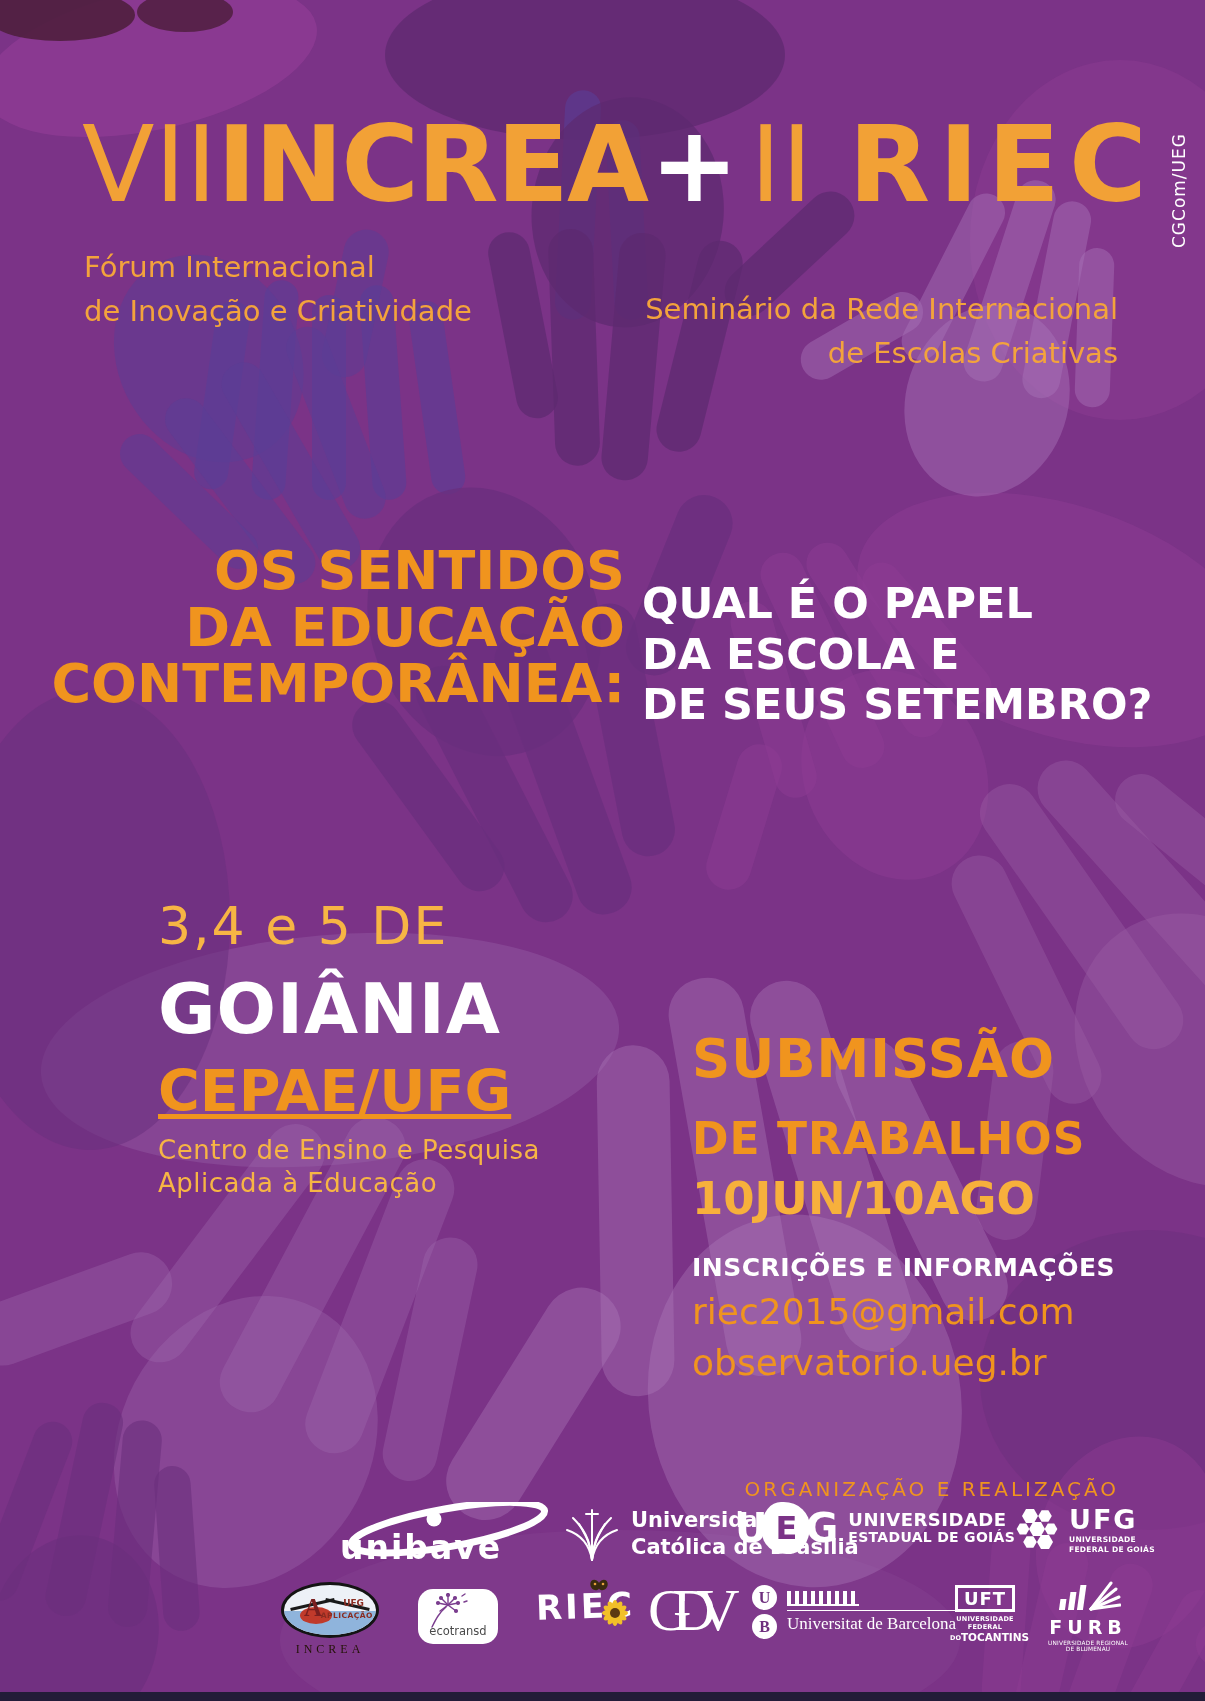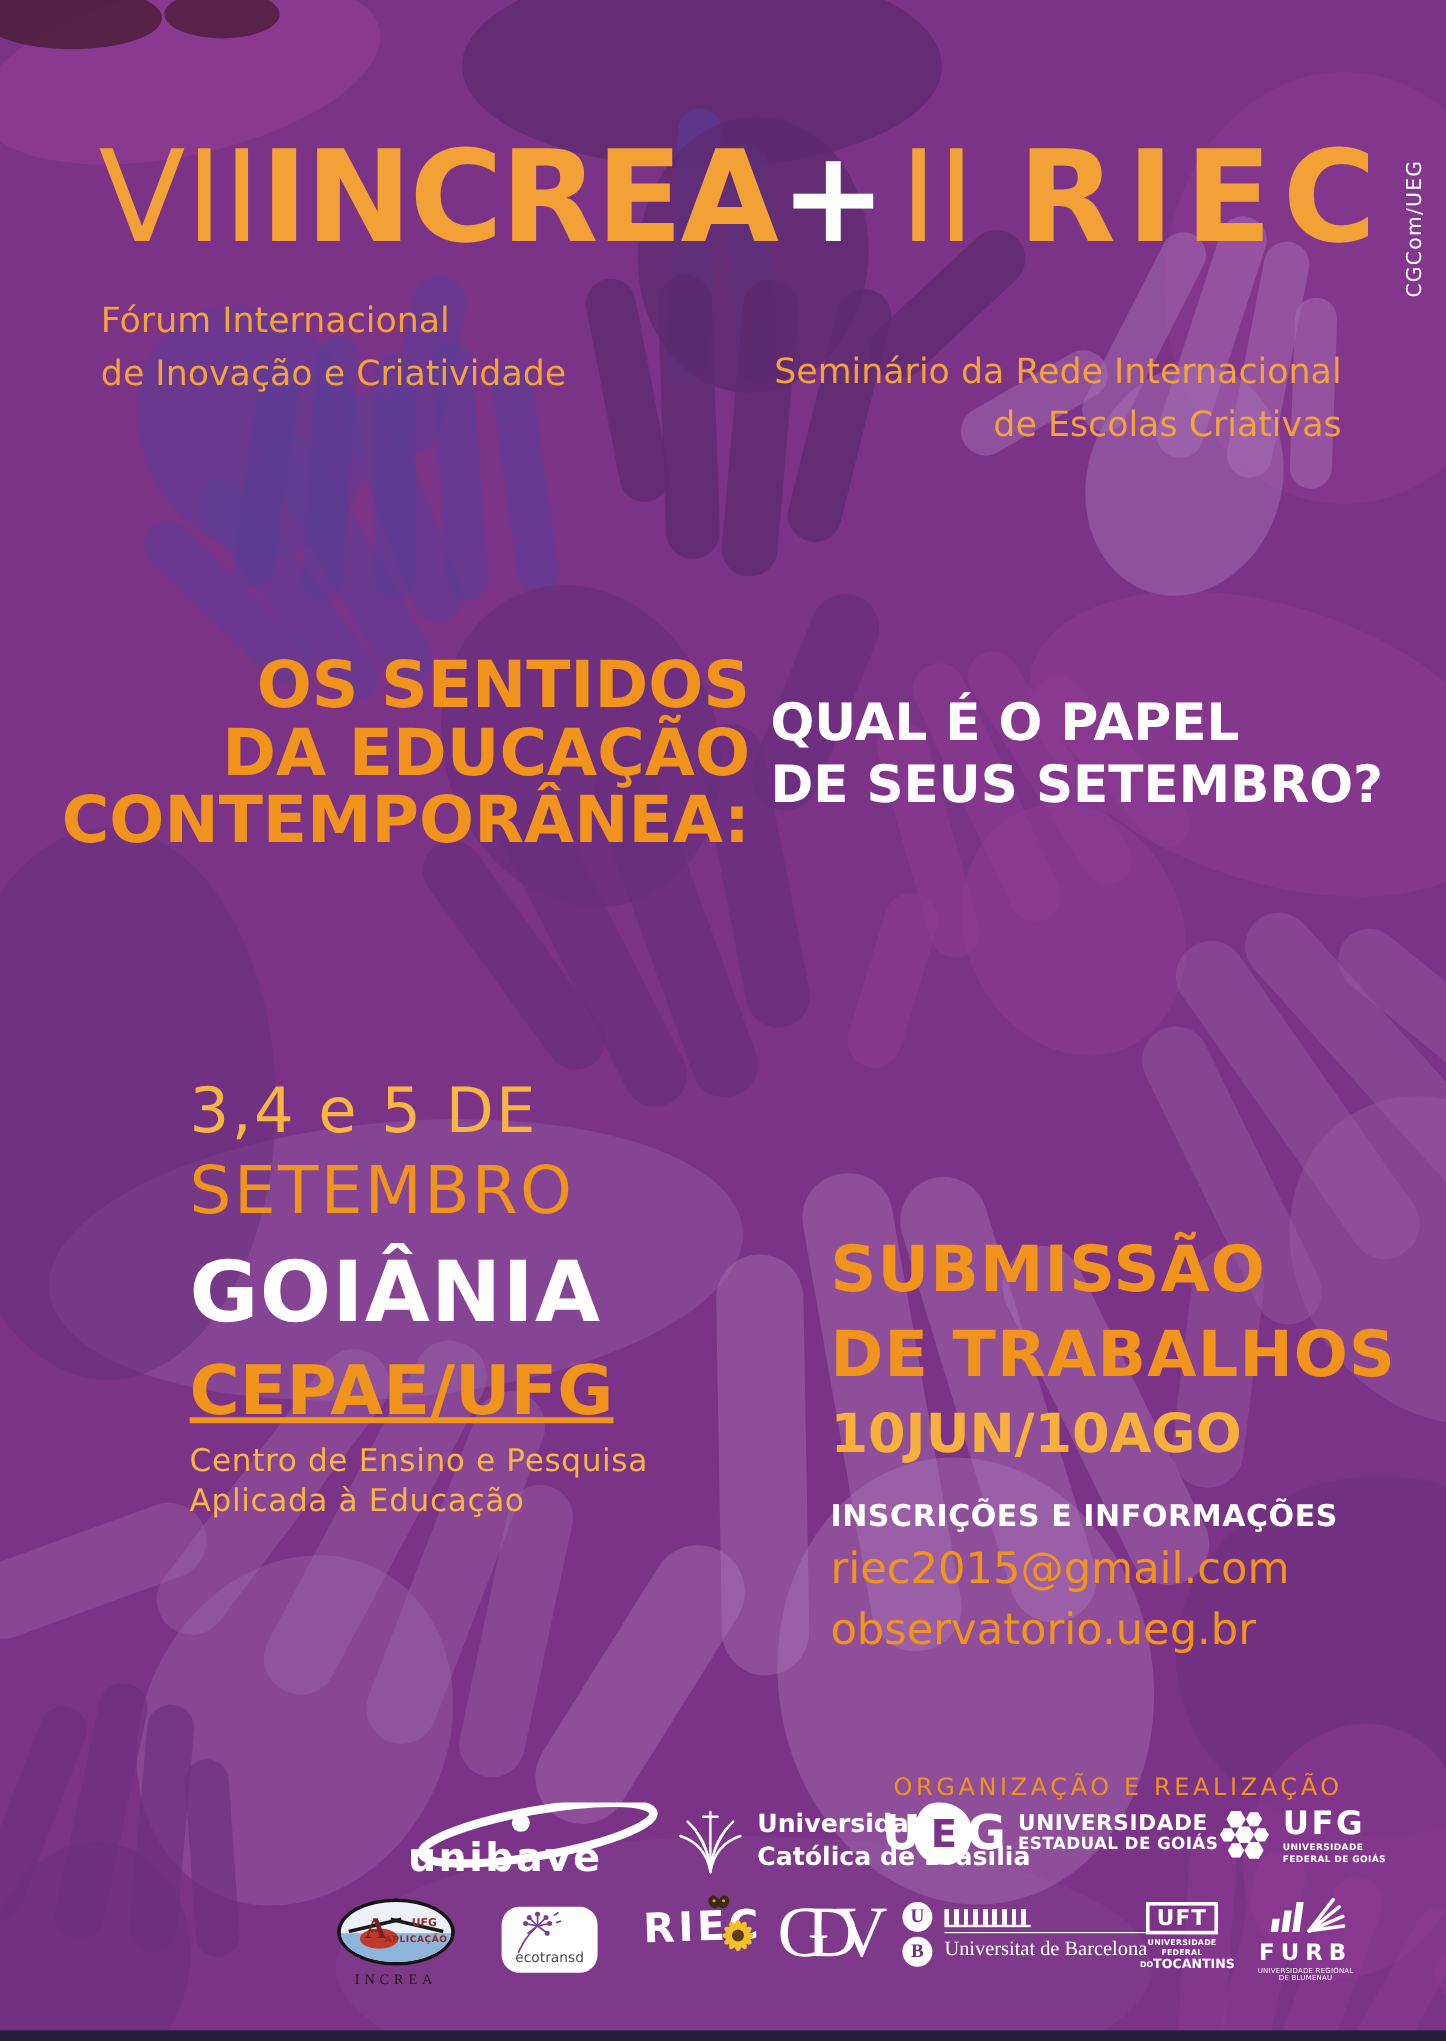--- a/index.html
+++ b/index.html
@@ -46,21 +46,21 @@
   .left-info { position:absolute; left:158px; top:896px; }
   .date1 { font-size:52px; color:#F7B544; letter-spacing:2px; }
   .date2 { font-size:55px; color:#F0941E; letter-spacing:2px; margin-top:4px; }
   .city  { font-size:70px; color:#ffffff; font-weight:bold; margin-top:12px; letter-spacing:1px; }
   .venue { font-size:57px; color:#F0941E; font-weight:bold; margin-top:8px;text-decoration:underline; }
   .venue-cap { font-size:26px; color:#F7B544; line-height:1.25; margin-top:10px; letter-spacing:0.5px; }
 
   
   .right-info { position:absolute; left:692px; top:1028px; }
   .sub1 { font-size:53px; color:#F0941E; font-weight:bold; letter-spacing:1px; }
-  .sub2 { font-size:53px; color:#F0941E; font-weight:bold; margin-top:10px; letter-spacing:1px; }
+  .sub2 { font-size:44px; color:#F0941E; font-weight:bold; margin-top:24px; letter-spacing:1px; }
   .sub3 { font-size:45px; color:#F7B03C; font-weight:bold; margin-top:8px; }
   .info-heading { font-size:25px; color:#ffffff; font-weight:bold; margin-top:28px; letter-spacing:0.5px; }
   .contact { font-size:36px; color:#F0941E; margin-top:8px; line-height:1.2; }
 
   
   .footer-heading {
     position:absolute; right:86px; top:1477px;
     font-size:20px; color:#F0941E; letter-spacing:3px;
   }
   .logo { position:absolute; color:#ffffff; }
@@ -217,26 +217,26 @@
     <div>de Escolas Criativas</div>
   </div>
 
   <div class="hl-orange">
     <div>OS SENTIDOS</div>
     <div>DA EDUCAÇÃO</div>
     <div>CONTEMPORÂNEA:</div>
   </div>
   <div class="hl-white">
     <div>QUAL É O PAPEL</div>
+    <div>DA ESCOLA E</div>
     <div>DE SEUS SETEMBRO?</div>
   </div>
 
   <div class="left-info">
     <div class="date1">3,4 e 5 DE</div>
-    <div class="date2">SETEMBRO</div>
     <div class="city">GOIÂNIA</div>
     <div class="venue">CEPAE/UFG</div>
     <div class="venue-cap">
       <div>Centro de Ensino e Pesquisa</div>
       <div>Aplicada à Educação</div>
     </div>
   </div>
 
   <div class="right-info">
     <div class="sub1">SUBMISSÃO</div>

